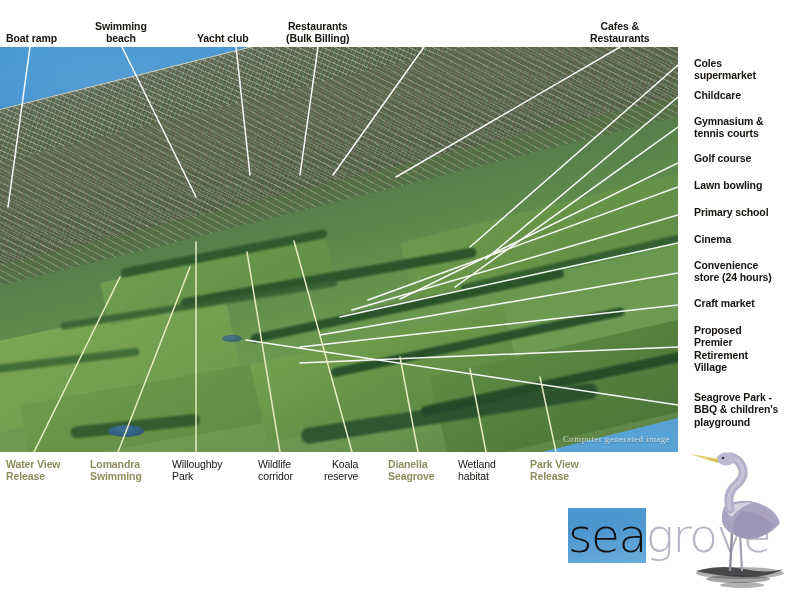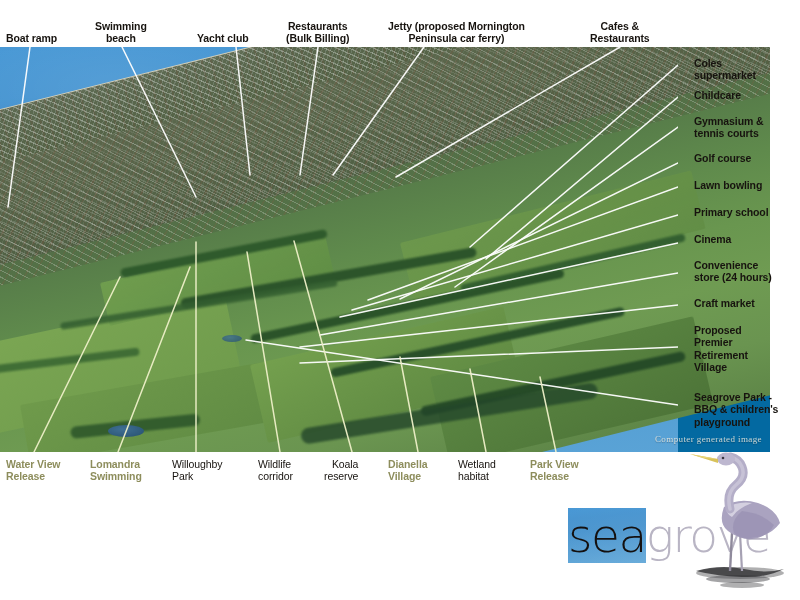--- a/index.html
+++ b/index.html
@@ -30,22 +30,22 @@
   #bottom-labels{position:absolute;left:0;top:452px;width:729px;height:50px;}
   #bottom-labels .bl{
     position:absolute;top:6px;
     font-size:10.5px;line-height:12.3px;font-weight:normal;color:#17130f;
     letter-spacing:-0.1px;white-space:pre-line;
   }
   #bottom-labels .bl.release{color:#8d8d5c;font-weight:bold;}
 
   
   #photo{
-    position:absolute;left:0;top:47px;width:770px;height:405px;
-    overflow:hidden;background:#0369a1;
+    position:absolute;left:0;top:47px;width:678px;height:405px;
+    overflow:hidden;background:#15803d;
   }
   #photo .layer{position:absolute;left:0;top:0;width:678px;height:405px;}
 
   .sea{
     background:
       radial-gradient(ellipse 420px 160px at 120px 40px, rgba(255,255,255,.12), rgba(255,255,255,0) 70%),
       linear-gradient(175deg,#3f93d3 0%,#3d8ecd 18%,#3f8ecb 40%,#4a97d0 65%,#5aa3d6 100%);
   }
   
   .water-patch{position:absolute;background:rgba(28,86,140,.16);border-radius:50%;filter:blur(6px);}
@@ -122,22 +122,20 @@
 
 <div id="stage">
 
   <div id="top-labels">
       <div class="tl" style="left: 6px;">Boat ramp</div>
       <div class="tl" style="left: 95px;">Swimming
 beach</div>
       <div class="tl" style="left: 197px;">Yacht club</div>
       <div class="tl" style="left: 286px;">Restaurants
 (Bulk Billing)</div>
-      <div class="tl" style="left: 388px;">Jetty (proposed Mornington
-Peninsula car ferry)</div>
       <div class="tl" style="left: 590px;">Cafes &amp;
 Restaurants</div>
     </div>
 
   <div id="photo">
 
     <div class="layer sea">
       <div class="water-patch" style="left:40px;top:96px;width:230px;height:26px;"></div>
       <div class="water-patch" style="left:130px;top:130px;width:300px;height:22px;"></div>
       <div class="water-patch" style="left:300px;top:60px;width:260px;height:20px;opacity:.7;"></div>
@@ -229,21 +227,21 @@
 Release</div>
       <div class="bl release" style="left: 90px;">Lomandra
 Swimming</div>
       <div class="bl" style="left: 172px;">Willoughby
 Park</div>
       <div class="bl" style="left: 258px;">Wildlife
 corridor</div>
       <div class="bl" style="left: 324px; text-align: right;">Koala
 reserve</div>
       <div class="bl release" style="left: 388px;">Dianella
-Village</div>
+Seagrove</div>
       <div class="bl" style="left: 458px;">Wetland
 habitat</div>
       <div class="bl release" style="left: 530px;">Park View
 Release</div>
     </div>
 
   <div id="logo">
     <div id="logo-word"><span class="sea">sea</span><span class="grove">grove</span></div>
 
     <svg id="bird" viewBox="0 0 120 150">

